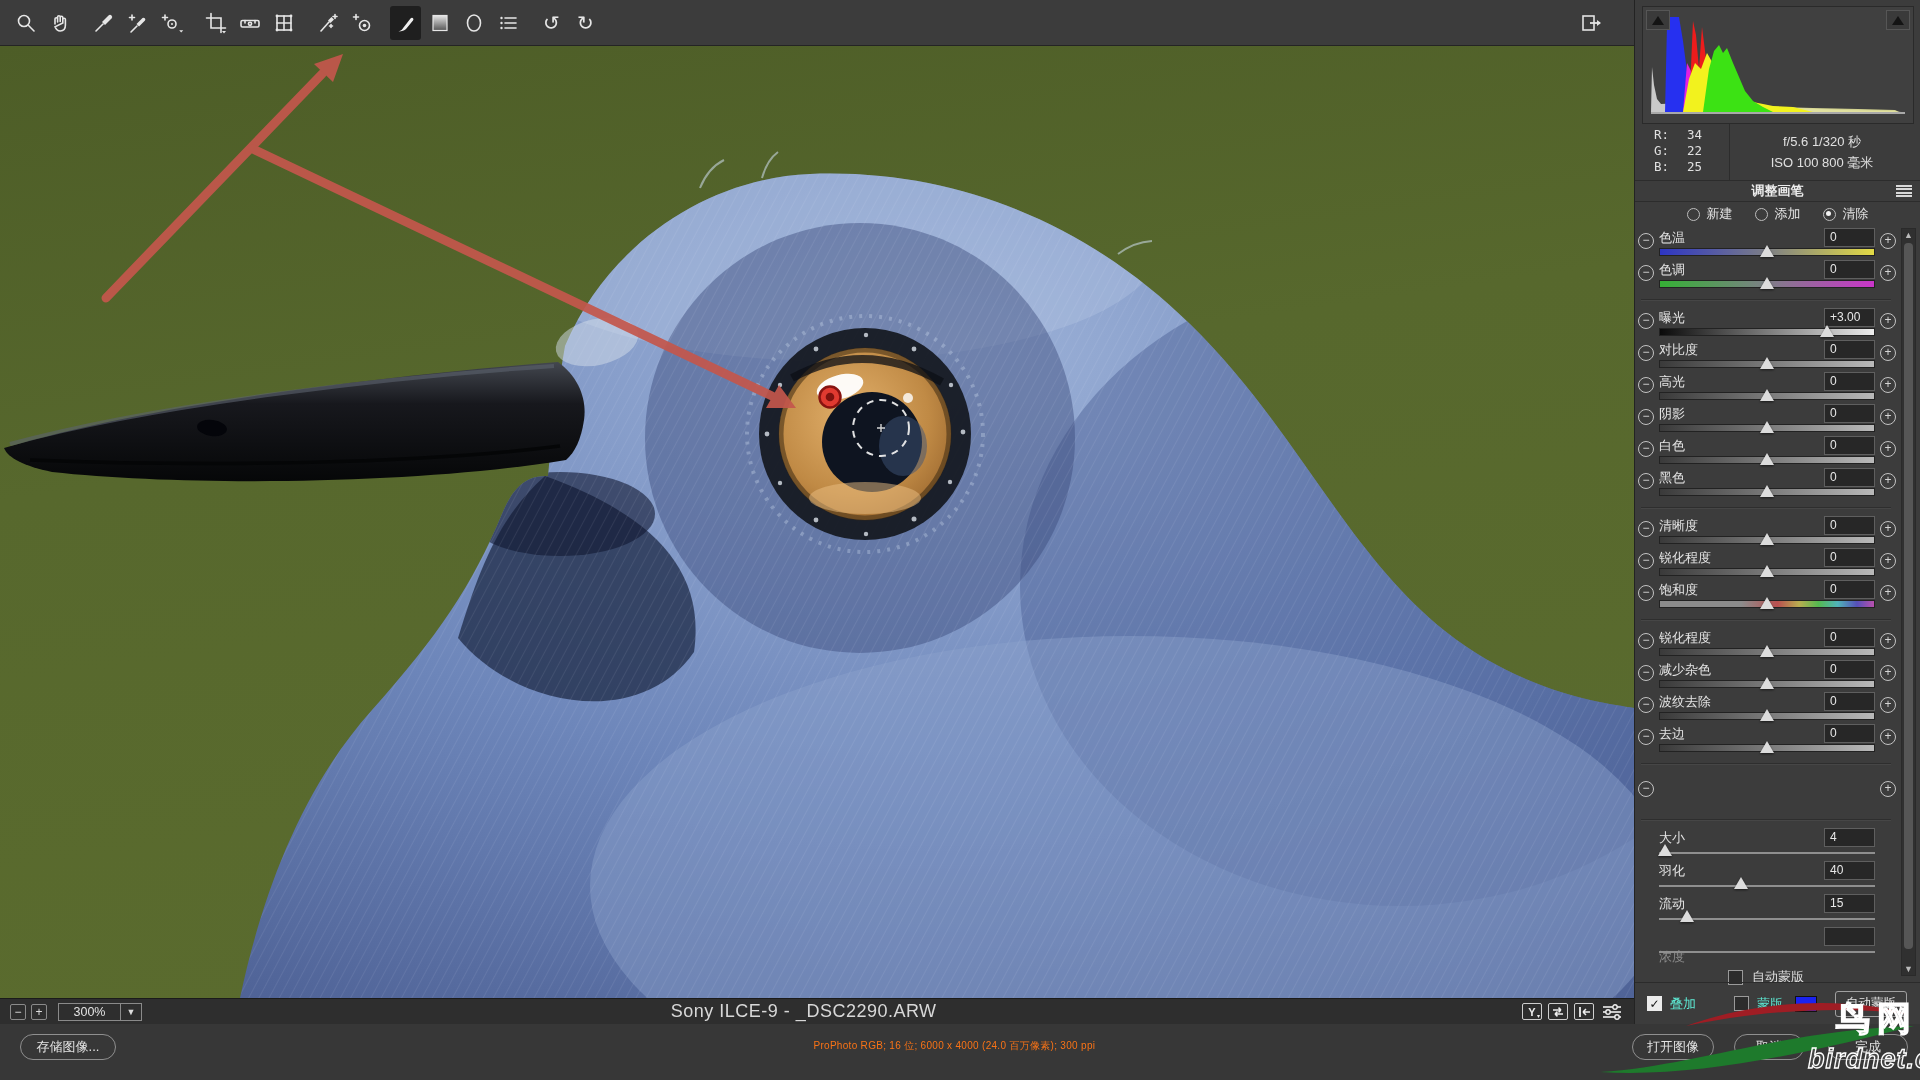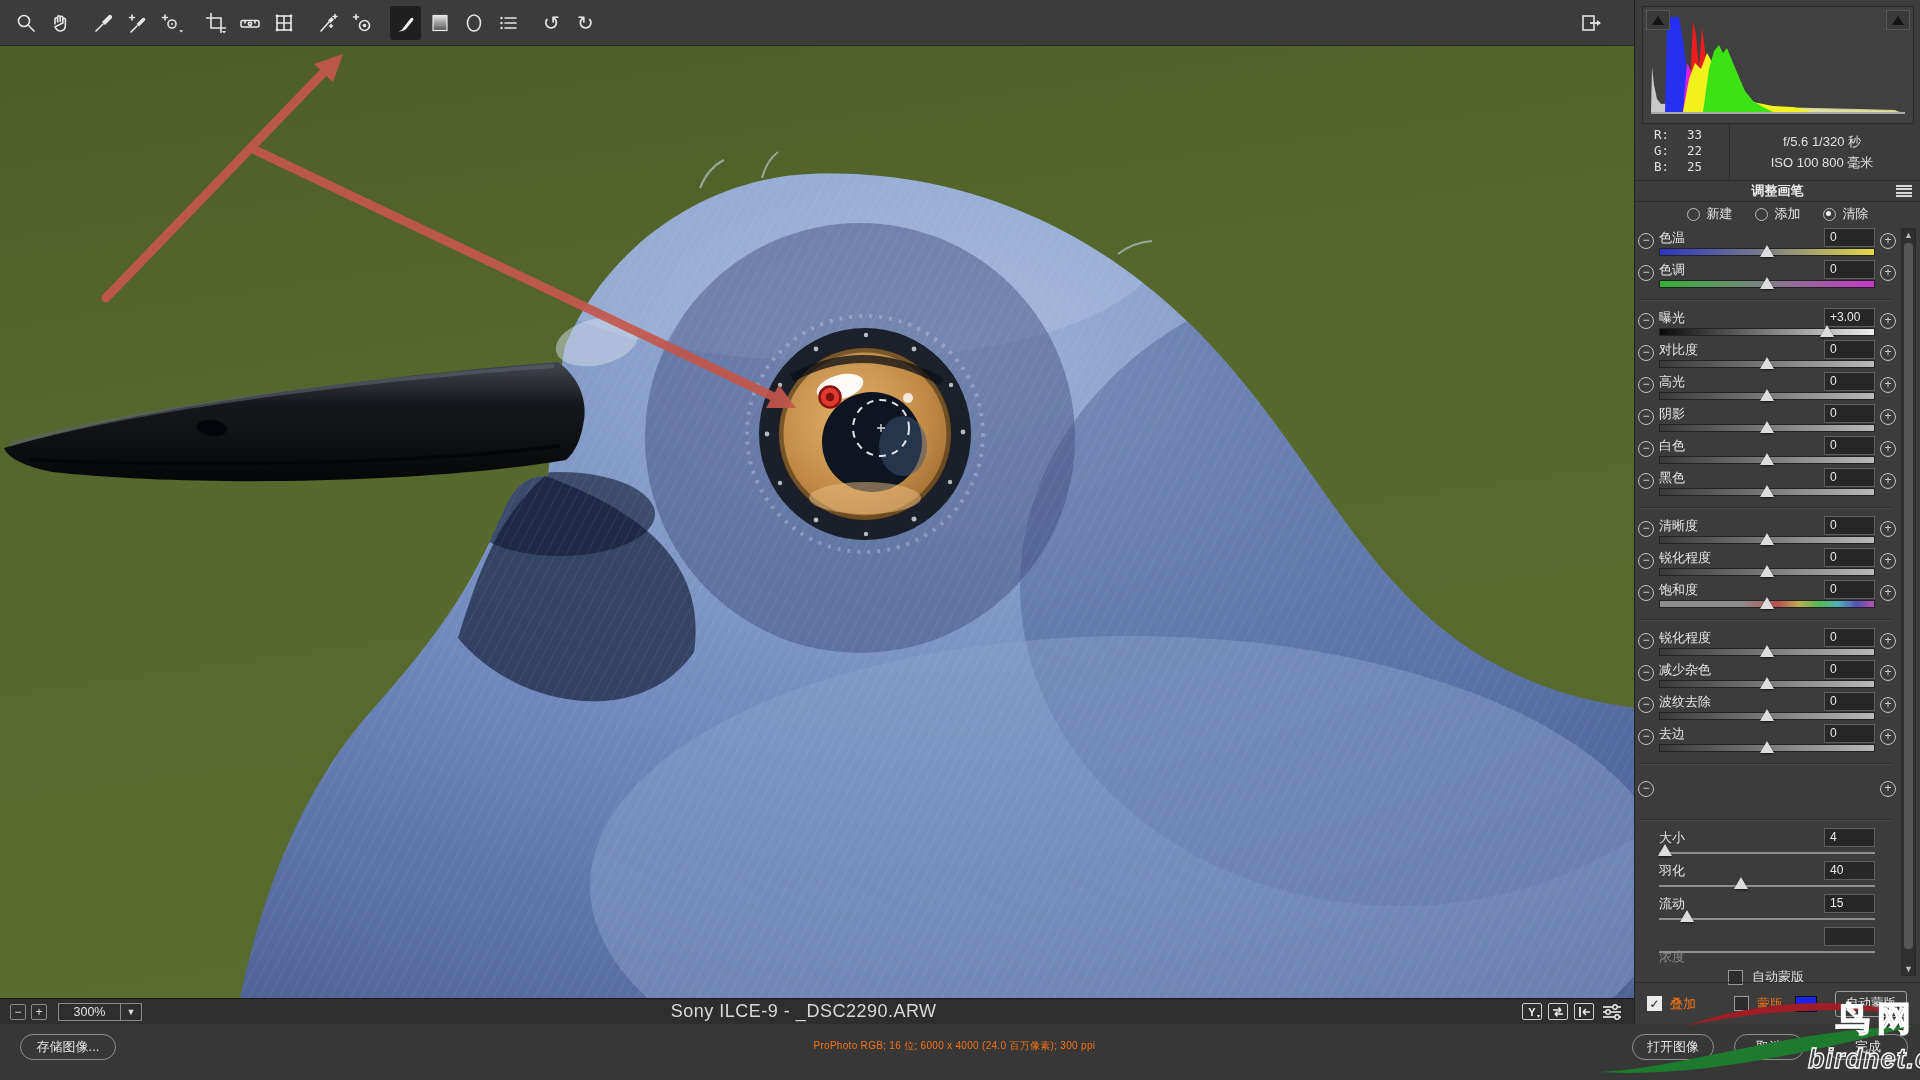--- a/index.html
+++ b/index.html
@@ -94,21 +94,21 @@
   .automask{height:30px;display:flex;align-items:center;justify-content:center;gap:9px;margin-top:2px;}
   .chk{width:15px;height:15px;border:1px solid #9a9a9a;background:#2c2c2c;box-sizing:border-box;
     display:flex;align-items:center;justify-content:center;font-size:12px;font-weight:bold;color:#111;}
   .chk.on{background:#ececec;border-color:#ececec;}
   .vscroll{position:absolute;right:4px;top:228px;width:15px;height:748px;background:#303030;border:1px solid #2a2a2a;box-sizing:border-box;}
   .vscroll .arr{position:absolute;left:0;width:100%;text-align:center;font-size:9px;color:#bbb;line-height:12px;}
   .vscroll .arr.up{top:0;} .vscroll .arr.dn{bottom:0;}
   .vscroll .thumb{position:absolute;left:2px;top:14px;width:9px;height:706px;background:#565656;border-radius:4px;}
   .panelbottom{position:absolute;left:0;top:982px;width:286px;height:42px;border-top:1px solid #2b2b2b;
     display:flex;align-items:center;box-sizing:border-box;padding-left:12px;gap:8px;}
-  .panelbottom .lbl{color:#f97316;margin-right:4px;}
+  .panelbottom .lbl{color:#5eead4;margin-right:4px;}
   .bswatch{width:20px;height:14px;border:1px solid #111;}
   .clearall{margin-left:10px;height:24px;border:1px solid #a0a0a0;border-radius:3px;background:transparent;
     color:#e6e6e6;font-size:12.5px;padding:0 10px;display:flex;align-items:center;}
 
   
   .footer{position:absolute;left:0;top:1024px;width:1920px;height:56px;background:#373737;}
   .pill{position:absolute;height:26px;border:1px solid #8f8f8f;border-radius:13px;background:transparent;
     color:#e2e2e2;font-size:13px;display:flex;align-items:center;justify-content:center;box-sizing:border-box;}
   .save-btn{left:20px;top:10px;width:96px;}
   .open-btn{left:1632px;top:10px;width:82px;}
@@ -406,21 +406,21 @@
         <polygon points="46,105 50,14 53,28 56,62 59,20 63,52 67,82 72,105" fill="#ee1c1c"></polygon>
         <polygon points="40,105 46,72 52,56 58,62 64,46 72,60 80,72 92,86 110,95 130,99 150,100 170,105" fill="#f2f21e"></polygon>
         <polygon points="60,105 66,62 71,44 76,38 80,46 84,41 90,56 96,70 102,84 110,94 120,100 130,105" fill="#3ce214"></polygon>
       </svg>
     </div>
 
     <div class="exif">
       <div class="rgbcol">
         <div class="rgbrow">
             <span>R:</span>
-            <span class="v">33</span>
+            <span class="v">34</span>
           </div>
         <div class="rgbrow">
             <span>G:</span>
             <span class="v">22</span>
           </div>
         <div class="rgbrow">
             <span>B:</span>
             <span class="v">25</span>
           </div>
       </div>

